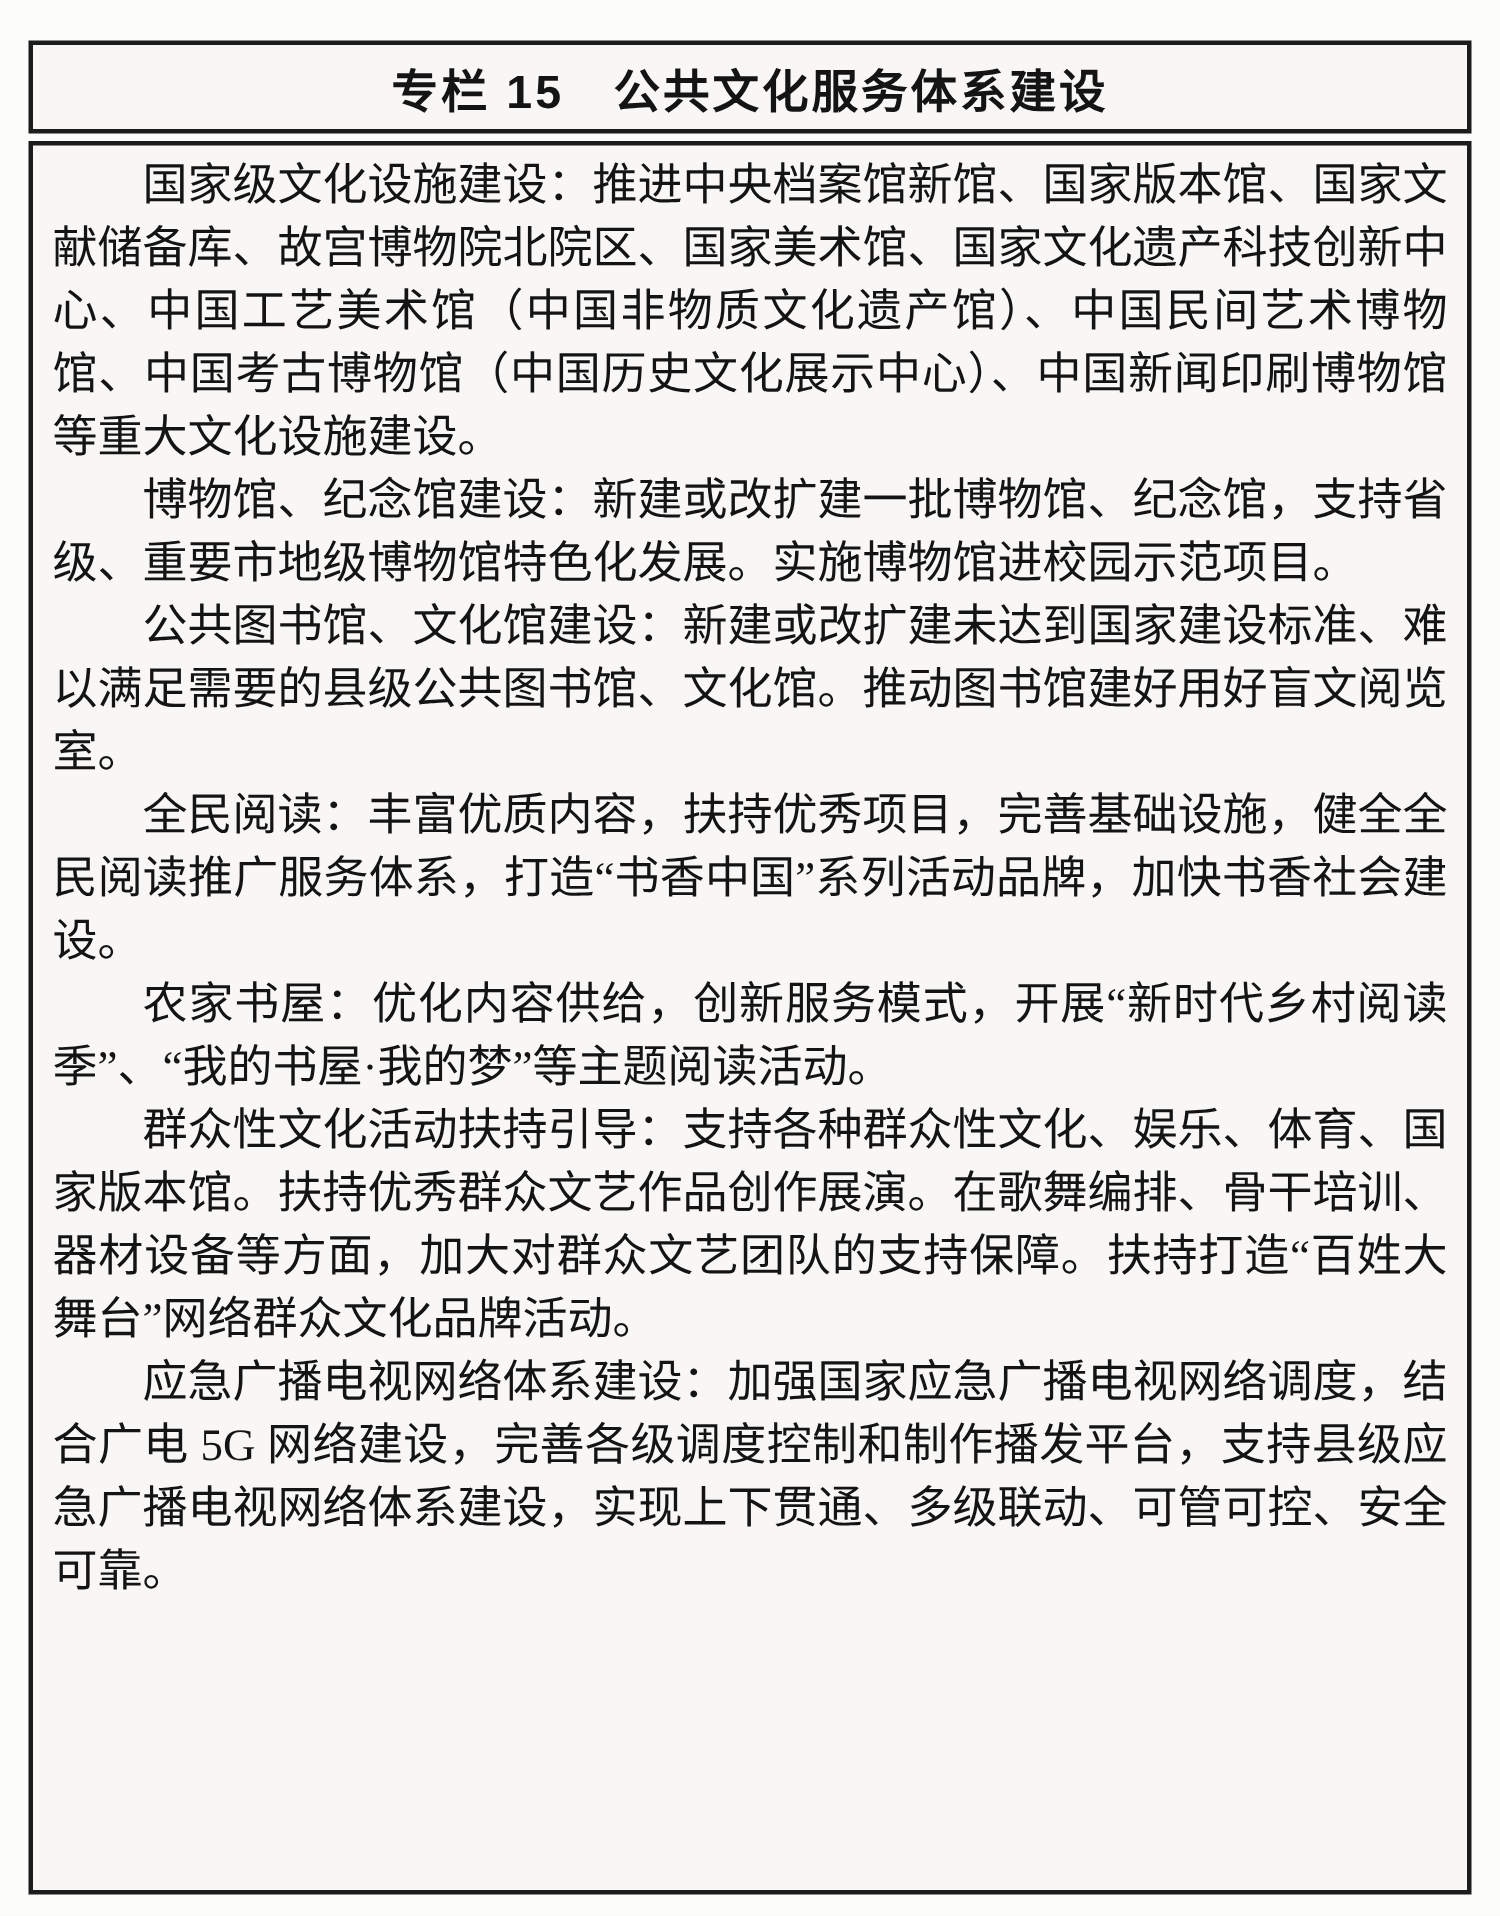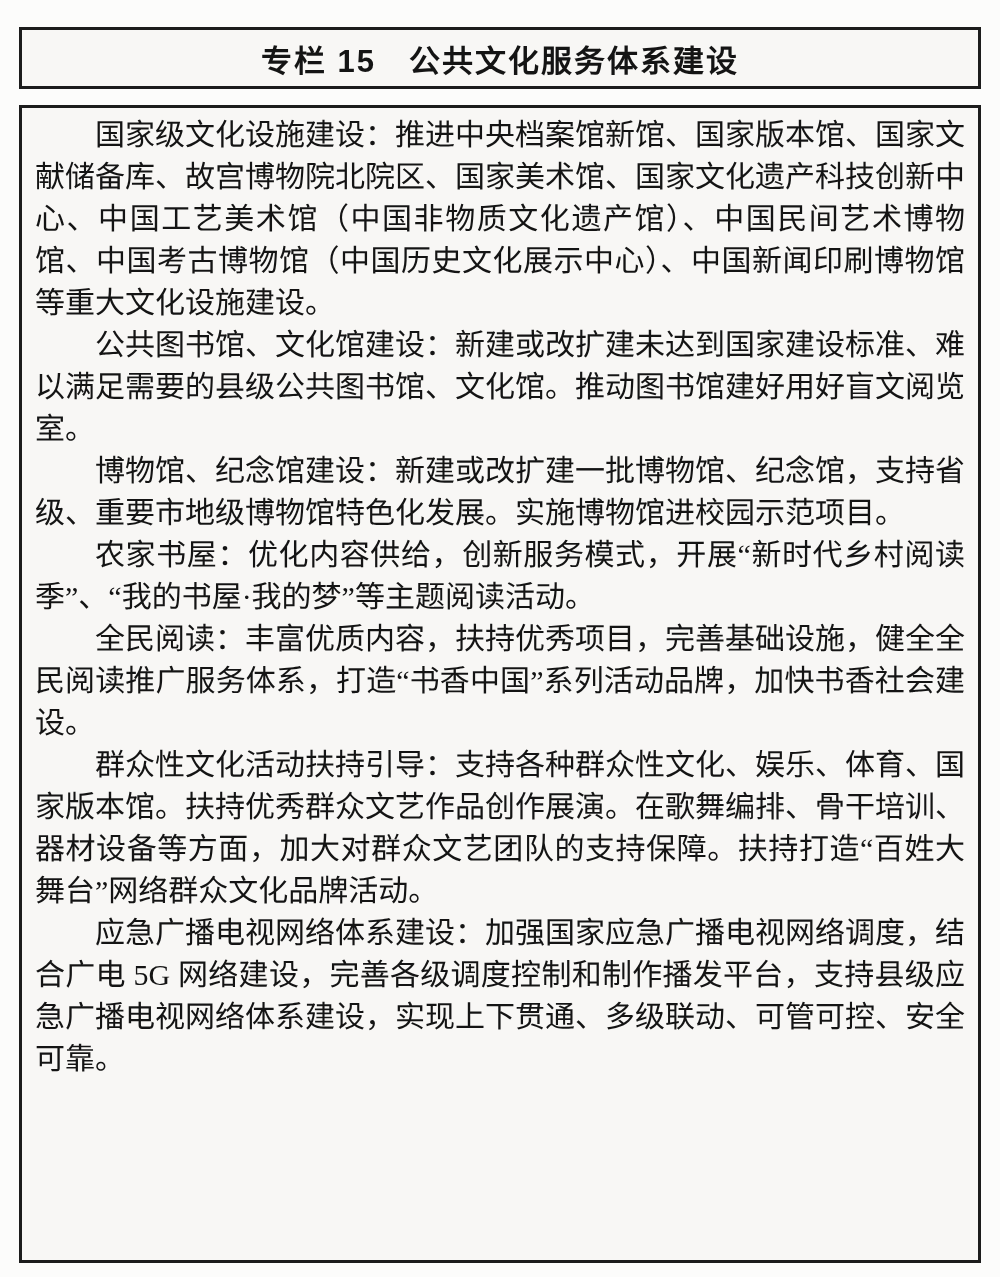--- a/index.html
+++ b/index.html
@@ -28,21 +28,21 @@
     flex:0 0 auto;
   }
   .title-text{
     font-family:"Liberation Sans","DejaVu Sans",sans-serif;
     font-weight:700;
     font-size:31px;
     letter-spacing:2px;
     white-space:pre;
   }
   .body-box{
-    margin-top:16px;
+    margin-top:5px;
     border:3px solid var(--border);
     background:var(--bg-paper);
     flex:1 1 auto;
     padding:6px 13px 6px 13px;
     overflow:hidden;
   }
   .body-box p{
     font-size:30px;
     line-height:42px;
     text-align:justify;
@@ -53,20 +53,20 @@
 </style>
 </head>
 <body>
 
 <div class="sheet">
   <div class="title-box">
     <span class="title-text">专栏 15　公共文化服务体系建设</span>
   </div>
   <div class="body-box">
     <p>国家级文化设施建设：推进中央档案馆新馆、国家版本馆、国家文献储备库、故宫博物院北院区、国家美术馆、国家文化遗产科技创新中心、中国工艺美术馆（中国非物质文化遗产馆）、中国民间艺术博物馆、中国考古博物馆（中国历史文化展示中心）、中国新闻印刷博物馆等重大文化设施建设。</p>
+    <p>博物馆、纪念馆建设：新建或改扩建一批博物馆、纪念馆，支持省级、重要市地级博物馆特色化发展。实施博物馆进校园示范项目。</p>
     <p>公共图书馆、文化馆建设：新建或改扩建未达到国家建设标准、难以满足需要的县级公共图书馆、文化馆。推动图书馆建好用好盲文阅览室。</p>
-    <p>博物馆、纪念馆建设：新建或改扩建一批博物馆、纪念馆，支持省级、重要市地级博物馆特色化发展。实施博物馆进校园示范项目。</p>
+    <p>全民阅读：丰富优质内容，扶持优秀项目，完善基础设施，健全全民阅读推广服务体系，打造“书香中国”系列活动品牌，加快书香社会建设。</p>
     <p>农家书屋：优化内容供给，创新服务模式，开展“新时代乡村阅读季”、“我的书屋·我的梦”等主题阅读活动。</p>
-    <p>全民阅读：丰富优质内容，扶持优秀项目，完善基础设施，健全全民阅读推广服务体系，打造“书香中国”系列活动品牌，加快书香社会建设。</p>
     <p>群众性文化活动扶持引导：支持各种群众性文化、娱乐、体育、国家版本馆。扶持优秀群众文艺作品创作展演。在歌舞编排、骨干培训、器材设备等方面，加大对群众文艺团队的支持保障。扶持打造“百姓大舞台”网络群众文化品牌活动。</p>
     <p>应急广播电视网络体系建设：加强国家应急广播电视网络调度，结合广电 5G 网络建设，完善各级调度控制和制作播发平台，支持县级应急广播电视网络体系建设，实现上下贯通、多级联动、可管可控、安全可靠。</p>
   </div>
 </div>
 
 </body></html>

